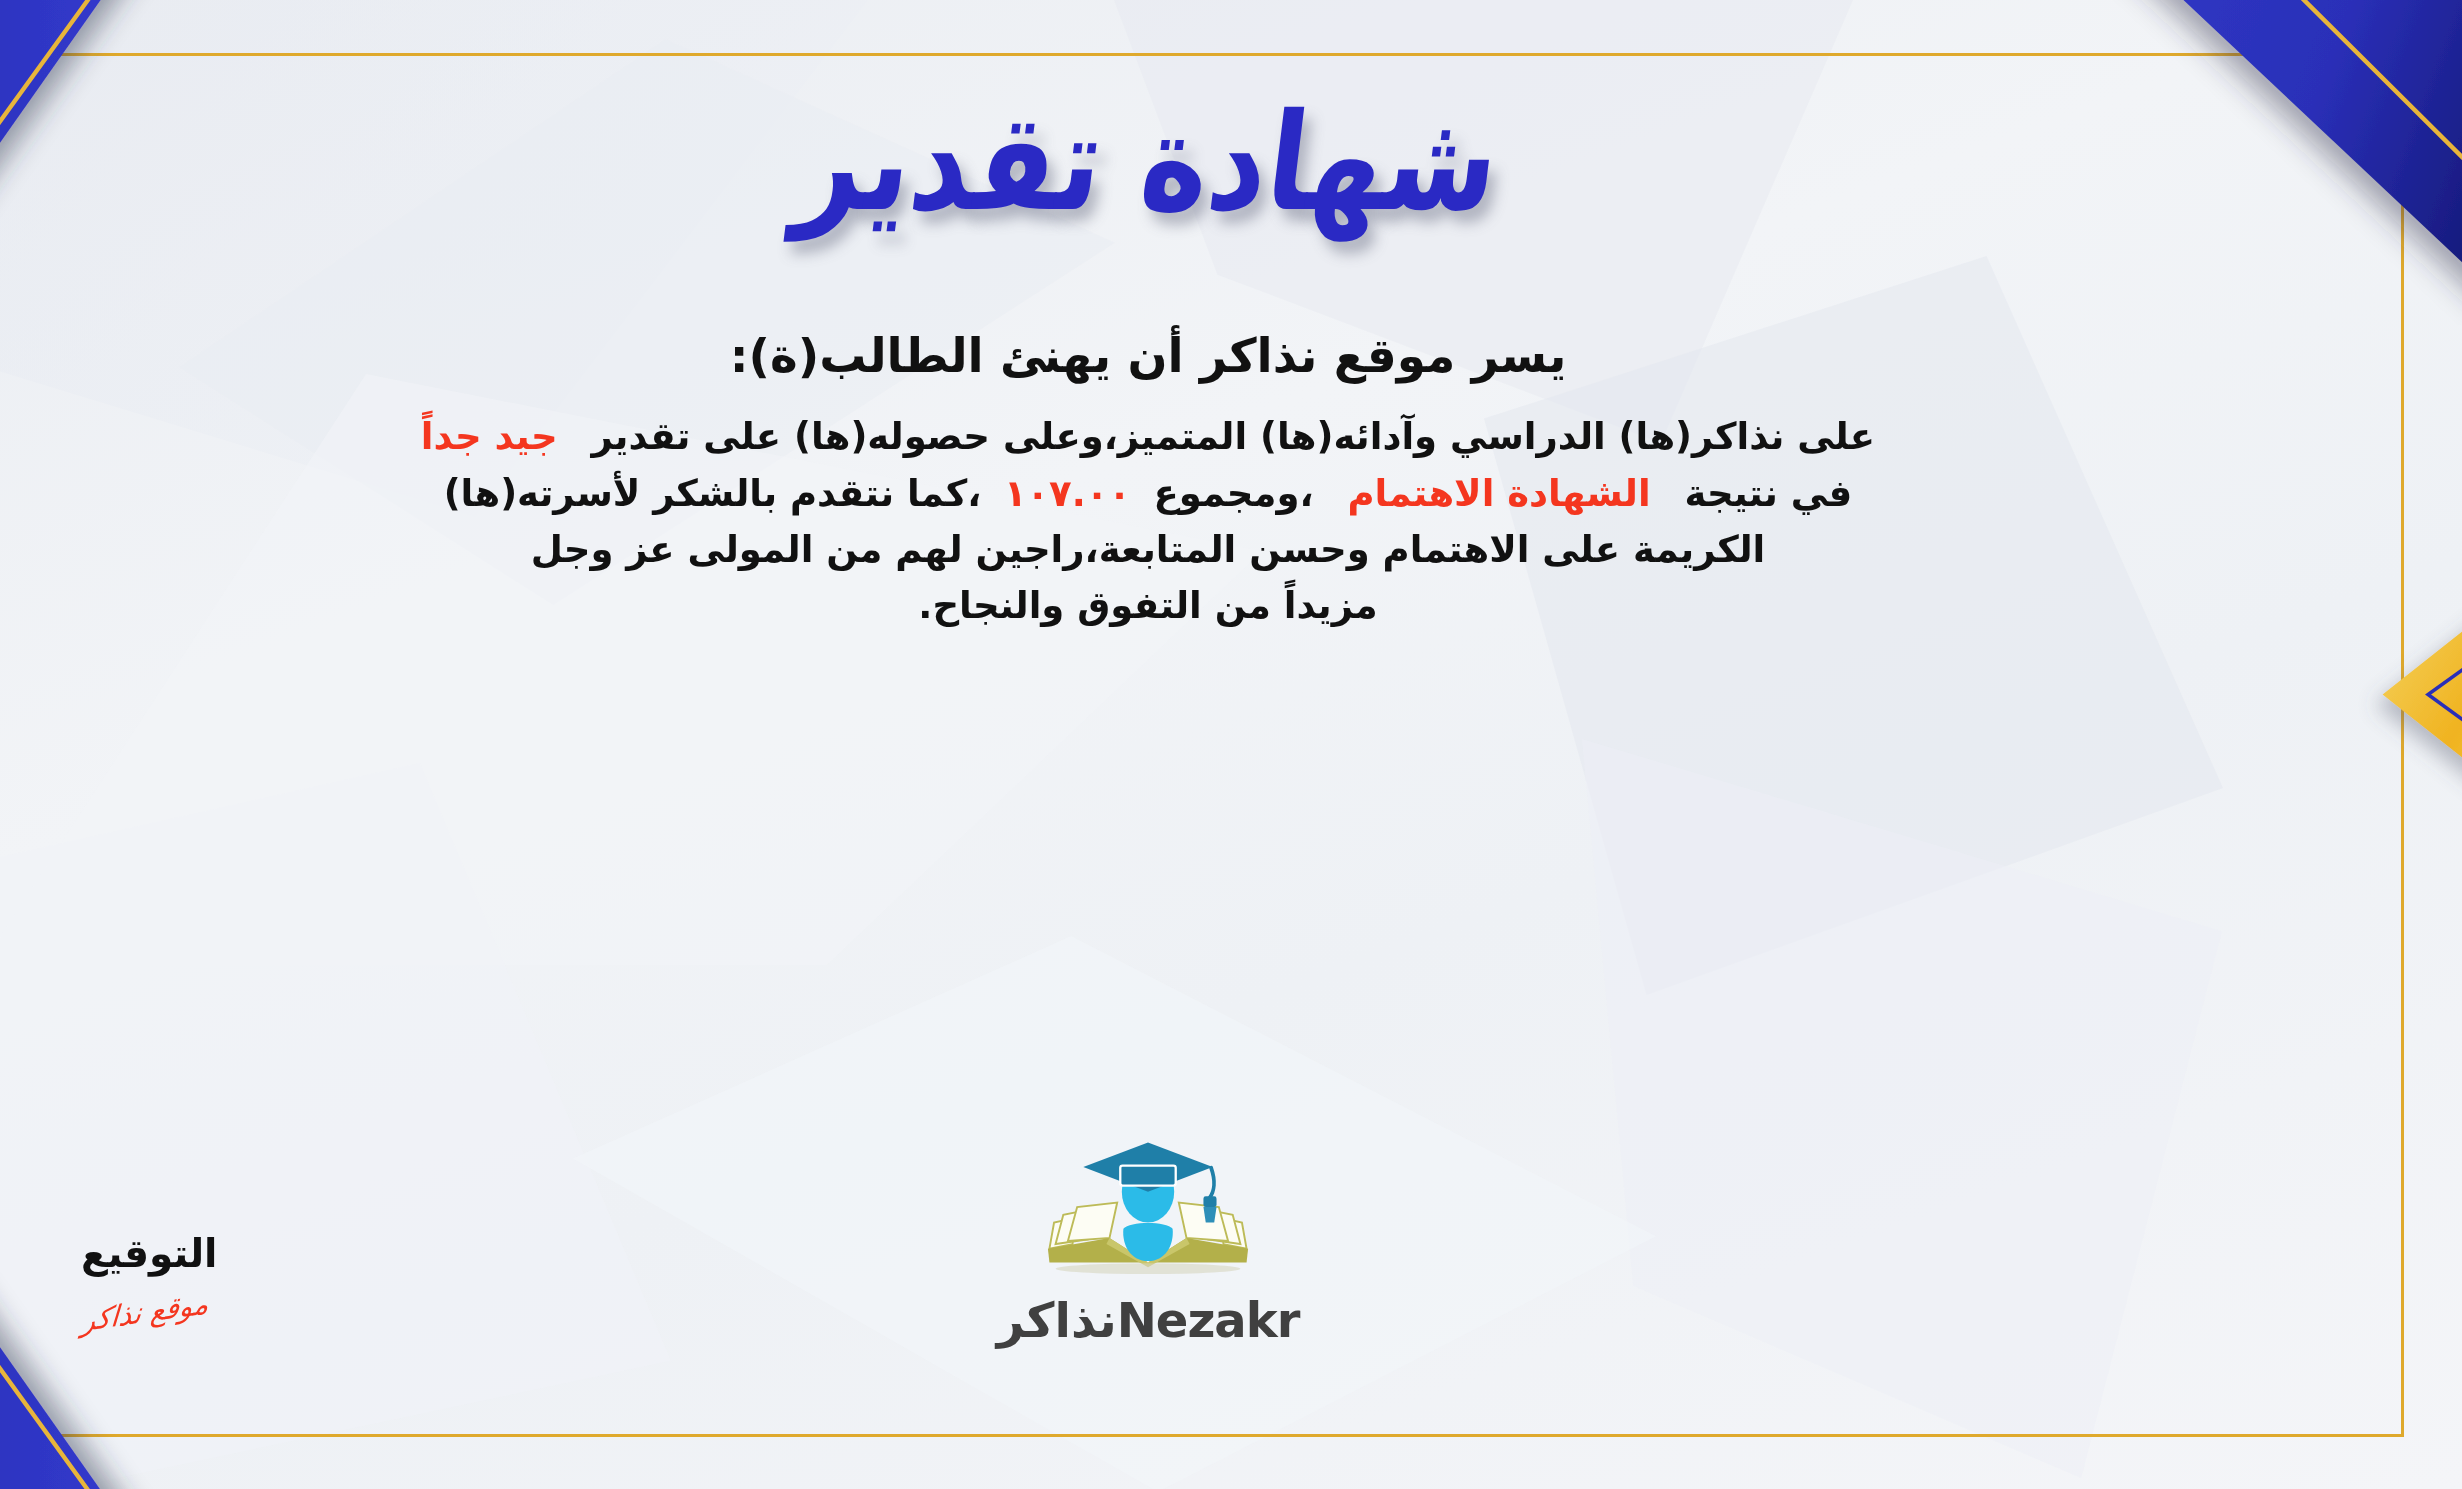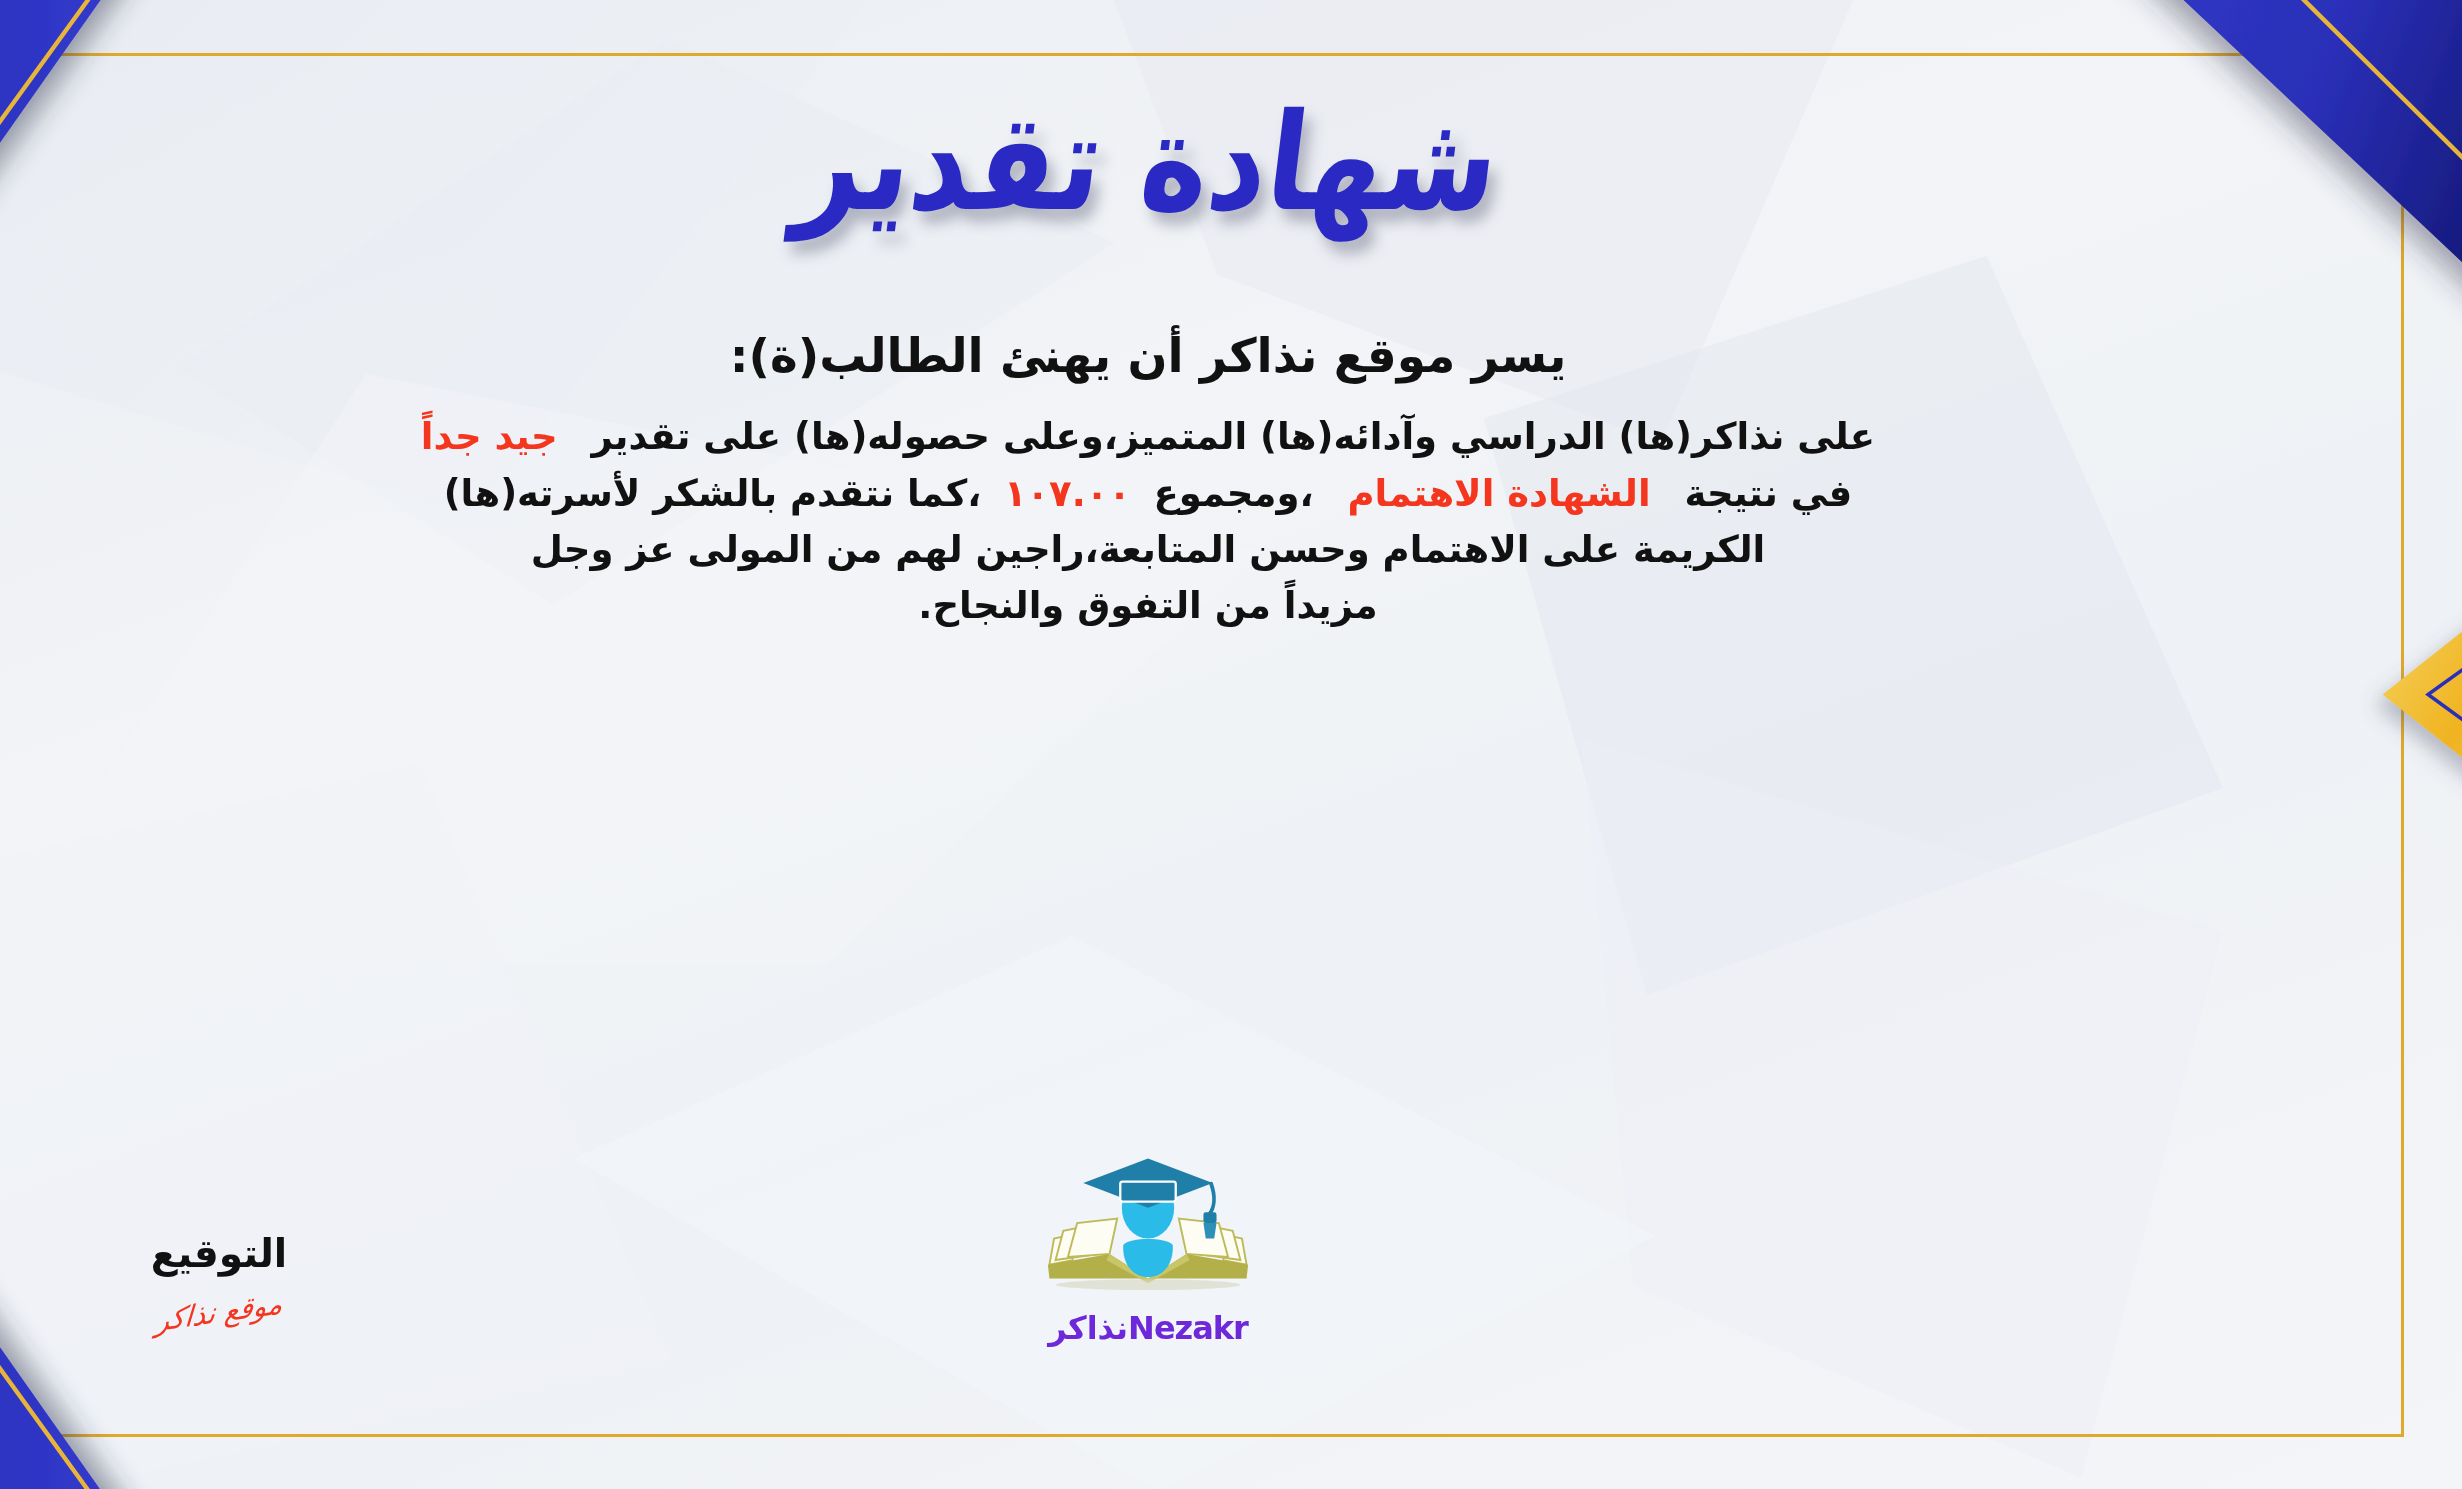--- a/index.html
+++ b/index.html
@@ -131,21 +131,21 @@
     left:0;right:0;bottom:12.8px;
     height:295px;
   }
 
   .sign-area{
     position:absolute;
     right:auto;
     left:163px;
     bottom:74px;
     width:276px;
-    text-align:center;
+    text-align:left;
   }
   .sign-label{
     font-size:39px;
     font-weight:600;
     color:#111;
   }
   .sign-script{
     margin-top:19.7px;
     font-size:28.6px;
     color:#f4361f;
@@ -160,23 +160,23 @@
     position:absolute;
     left:50%;
     transform:translateX(-50%);
     bottom:59px;
     width:345px;
     text-align:center;
   }
   .logo svg{display:block;margin:0 auto;width:231px;height:163px;}
   .logo-word{
     margin-top:2px;
-    font-size:32px;
+    font-size:48px;
     font-weight:700;
-    color:#6d28d9;
+    color:#404040;
     letter-spacing:-1px;
     line-height:1;
     white-space:nowrap;
     font-family:"DejaVu Sans","Liberation Sans",sans-serif;
   }
 </style>
 </head>
 <body>
 
 <div class="page">

